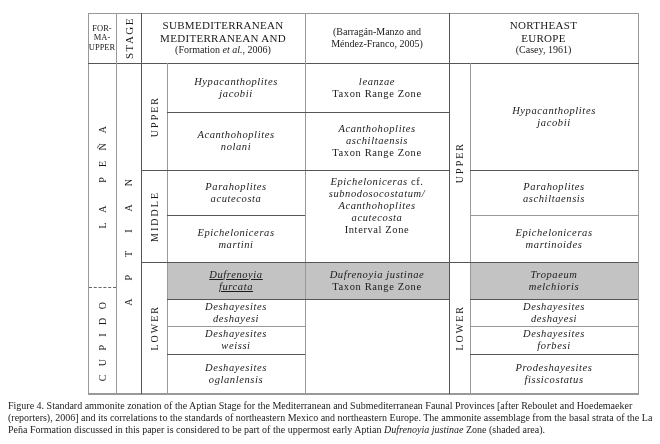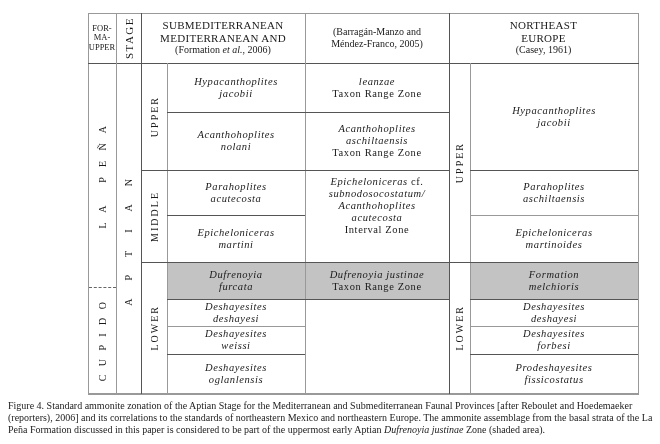--- a/index.html
+++ b/index.html
@@ -117,21 +117,21 @@
       <i>nolani</i>
     </div>
   <div class="box zone" style="left:167px;top:170px;width:138px;height:45px;flex-direction:column;">
       <i>Parahoplites</i>
       <i>acutecosta</i>
     </div>
   <div class="box zone" style="left:167px;top:215px;width:138px;height:47px;flex-direction:column;">
       <i>Epicheloniceras</i>
       <i>martini</i>
     </div>
-  <div class="box zone" style="left:167px;top:262px;width:138px;height:37px;flex-direction:column;">
+  <div class="box zone" style="left:167px;top:262px;width:138px;height:37px;flex-direction:column;text-decoration:underline;">
       <i>Dufrenoyia</i>
       <i>furcata</i>
     </div>
   <div class="box zone" style="left:167px;top:299px;width:138px;height:27px;flex-direction:column;">
       <i>Deshayesites</i>
       <i>deshayesi</i>
     </div>
   <div class="box zone" style="left:167px;top:326px;width:138px;height:28px;flex-direction:column;">
       <i>Deshayesites</i>
       <i>weissi</i>
@@ -175,21 +175,21 @@
     </div>
   <div class="box zone" style="left:470px;top:170px;width:168px;height:45px;flex-direction:column;">
       <i>Parahoplites</i>
       <i>aschiltaensis</i>
     </div>
   <div class="box zone" style="left:470px;top:215px;width:168px;height:47px;flex-direction:column;">
       <i>Epicheloniceras</i>
       <i>martinoides</i>
     </div>
   <div class="box zone" style="left:470px;top:262px;width:168px;height:37px;flex-direction:column;">
-      <i>Formation</i>
+      <i>Tropaeum</i>
       <i>melchioris</i>
     </div>
   <div class="box zone" style="left:470px;top:299px;width:168px;height:27px;flex-direction:column;">
       <i>Deshayesites</i>
       <i>deshayesi</i>
     </div>
   <div class="box zone" style="left:470px;top:326px;width:168px;height:28px;flex-direction:column;">
       <i>Deshayesites</i>
       <i>forbesi</i>
     </div>

